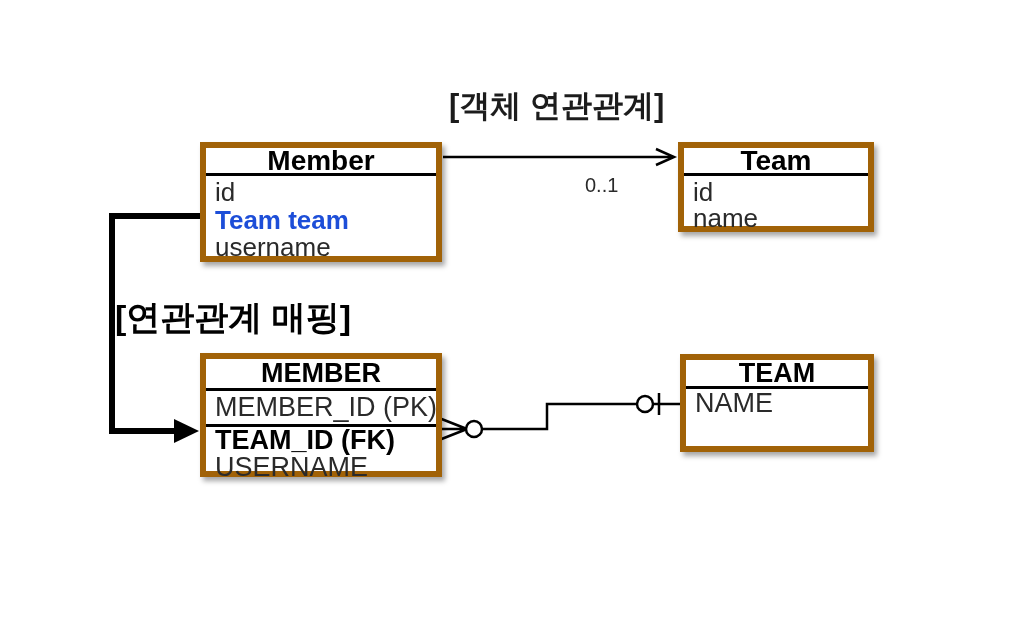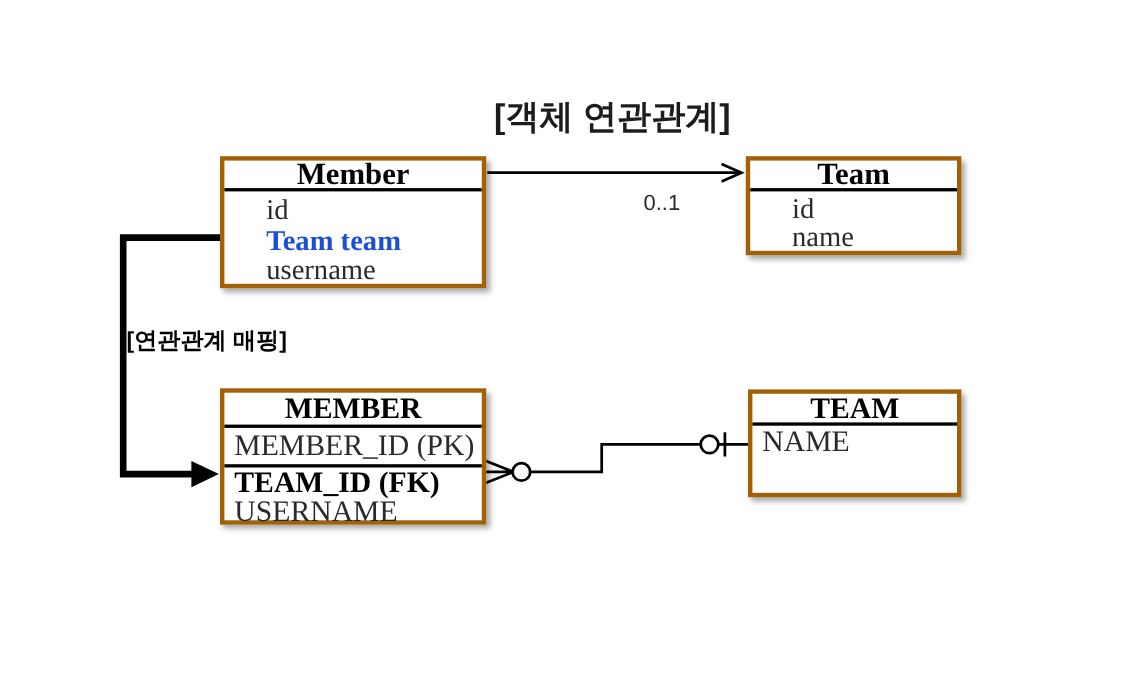--- a/index.html
+++ b/index.html
@@ -19,37 +19,36 @@
   .connector-layer {
     position: absolute;
     left: 0; top: 0;
     width: 1021px; height: 633px;
     z-index: 1;
   }
   .uml-box {
     position: absolute;
     box-sizing: border-box;
     background: #ffffff;
-    border: 4px solid #a16207;
+    border: 6px solid #a16207;
     box-shadow: 3px 4px 5px rgba(0,0,0,0.35);
     z-index: 2;
-    font-family: Liberation Serif, serif;
   }
   .uml-header {
     box-sizing: border-box;
     border-bottom: 3px solid #000000;
     display: flex;
     align-items: center;
     justify-content: center;
     font-weight: bold;
     font-size: 28px;
     color: #000;
     line-height: 1;
   }
-  .uml-body { padding: 3px 0 0 0; margin-left: 29px; }
+  .uml-body { padding: 3px 0 0 0; }
   .uml-row {
     font-size: 26px;
     line-height: 27.5px;
     padding-left: 9px;
     color: #2a2a2a;
     white-space: nowrap;
   }
   .uml-row.bold { font-weight: bold; color: #1d4ed8; }
   .tbl-header {
     box-sizing: border-box;
@@ -73,21 +72,21 @@
   }
   .tbl-row.divided { border-bottom: 3px solid #000000; }
   .tbl-row.bold { font-weight: bold; color: #000; }
   .floating-label {
     position: absolute;
     z-index: 3;
     white-space: nowrap;
     color: #1c1c1c;
   }
   .section-title { font-size: 31px; font-weight: bold; }
-  .mapping-title { font-size: 21px; font-weight: bold; color: #000; }
+  .mapping-title { font-size: 34px; font-weight: bold; color: #000; }
   .multiplicity { font-size: 20px; color: #2a2a2a; }
 
   
   #member-class { left: 200px; top: 142px; width: 242px; height: 120px; }
   #member-class .uml-header { height: 28px; border-bottom-width: 3px; }
   
   #team-class { left: 678px; top: 142px; width: 196px; height: 90px; }
   #team-class .uml-header { height: 28px; }
   #team-class .uml-row { line-height: 26px; }
   

